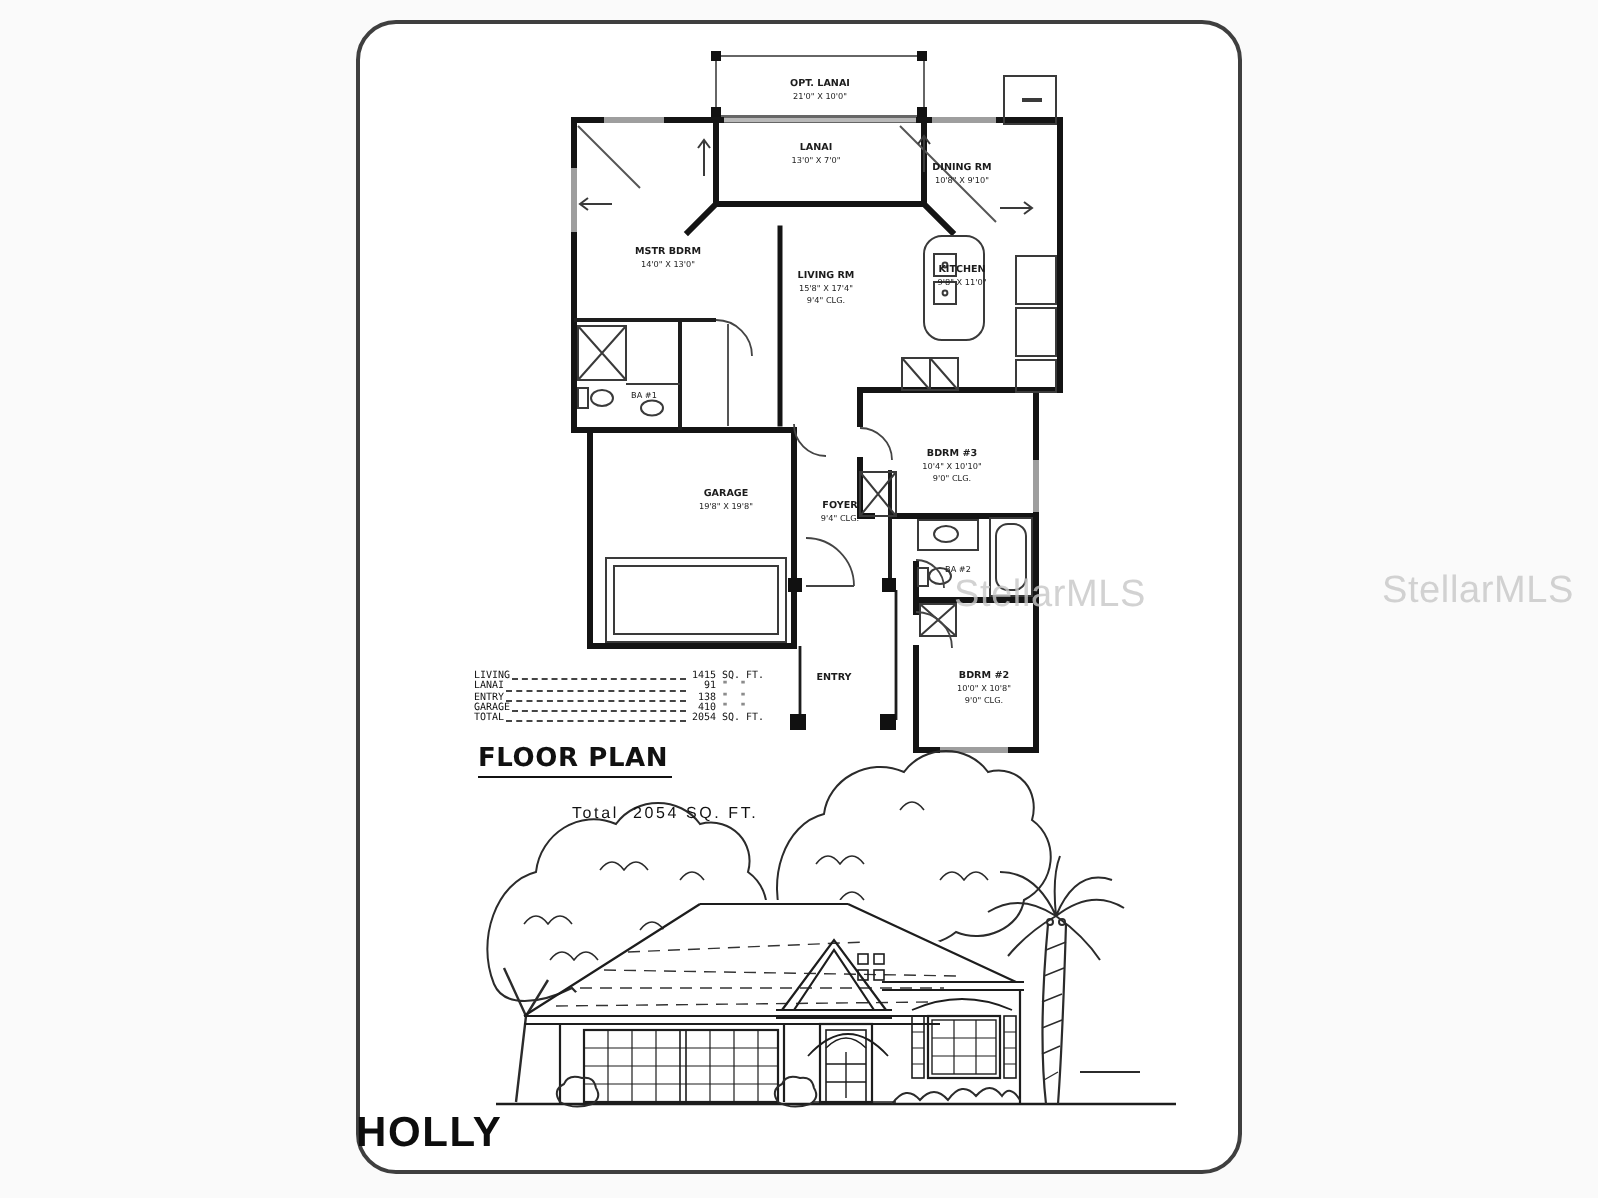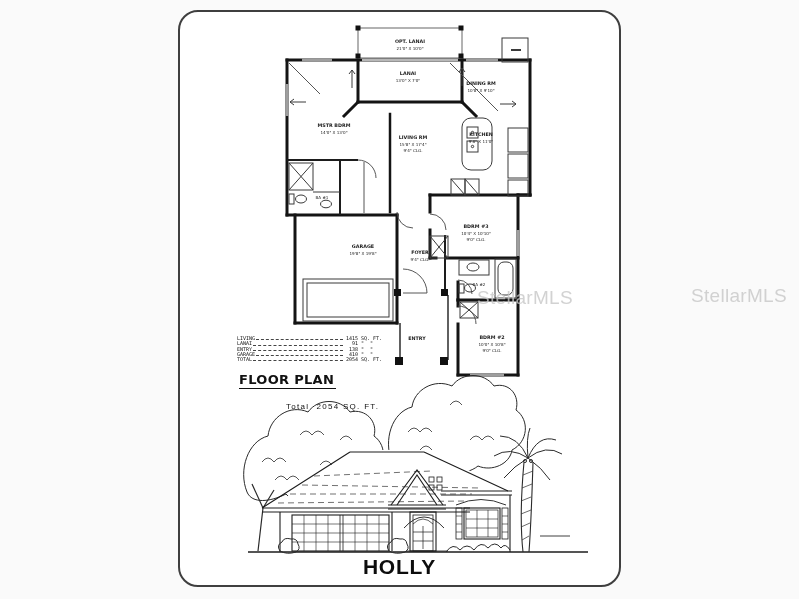--- a/index.html
+++ b/index.html
@@ -31,21 +31,21 @@
   .fp-heading{
     position:absolute;left:239px;top:372px;
     font-family:"DejaVu Sans", sans-serif;font-weight:bold;font-size:13px;letter-spacing:0.3px;
     border-bottom:1.4px solid #111;padding:0 2px 0.5px 0;color:#111;
   }
   .fp-total{
     position:absolute;left:286px;top:402px;white-space:pre;
     font-family:Liberation Sans, sans-serif;font-size:8px;letter-spacing:1.3px;color:#111;
   }
   .title{
-    position:absolute;left:178px;top:555px;width:443px;text-align:center;
+    position:absolute;left:178px;top:555px;width:443px;text-align:left;
     font-size:21px;font-weight:800;letter-spacing:0.8px;color:#0d0d0d;
   }
   .wm{
     position:absolute;font-size:19px;color:#c7c7c7;opacity:0.8;
     letter-spacing:0.3px;font-weight:500;z-index:5;text-align:right;
   }
   .wm-left{left:477px;top:287px;}
   .wm-right{left:691px;top:285px;}
 </style>
 </head>

